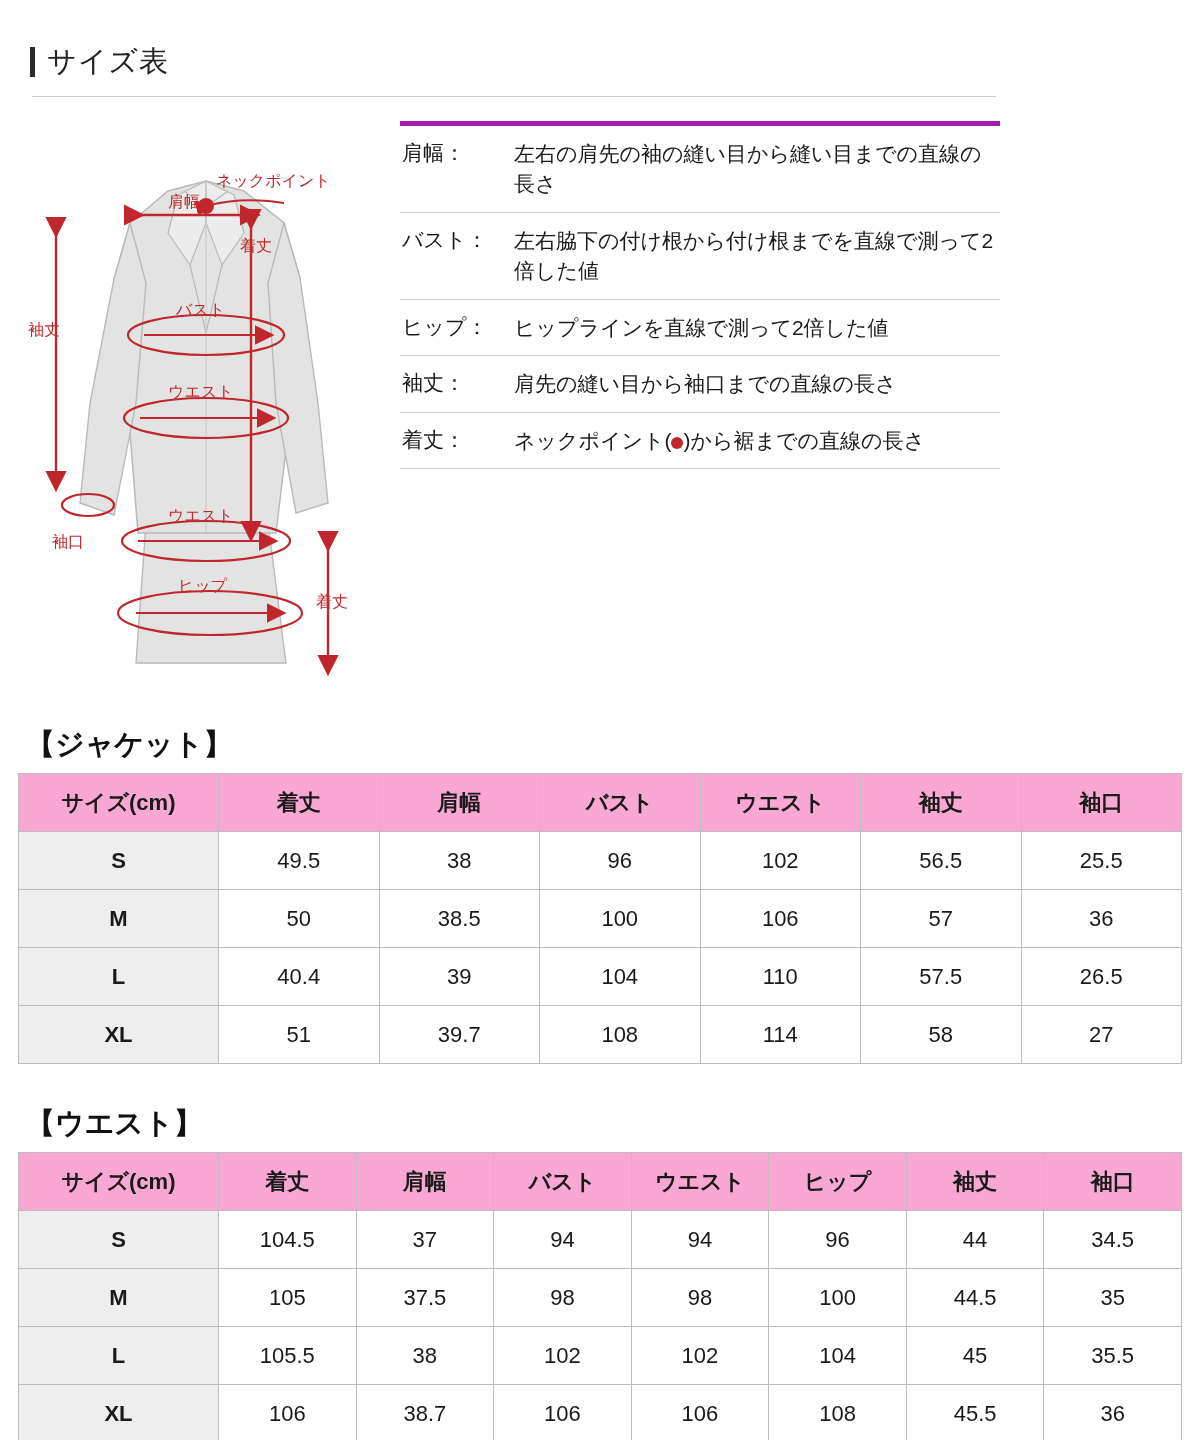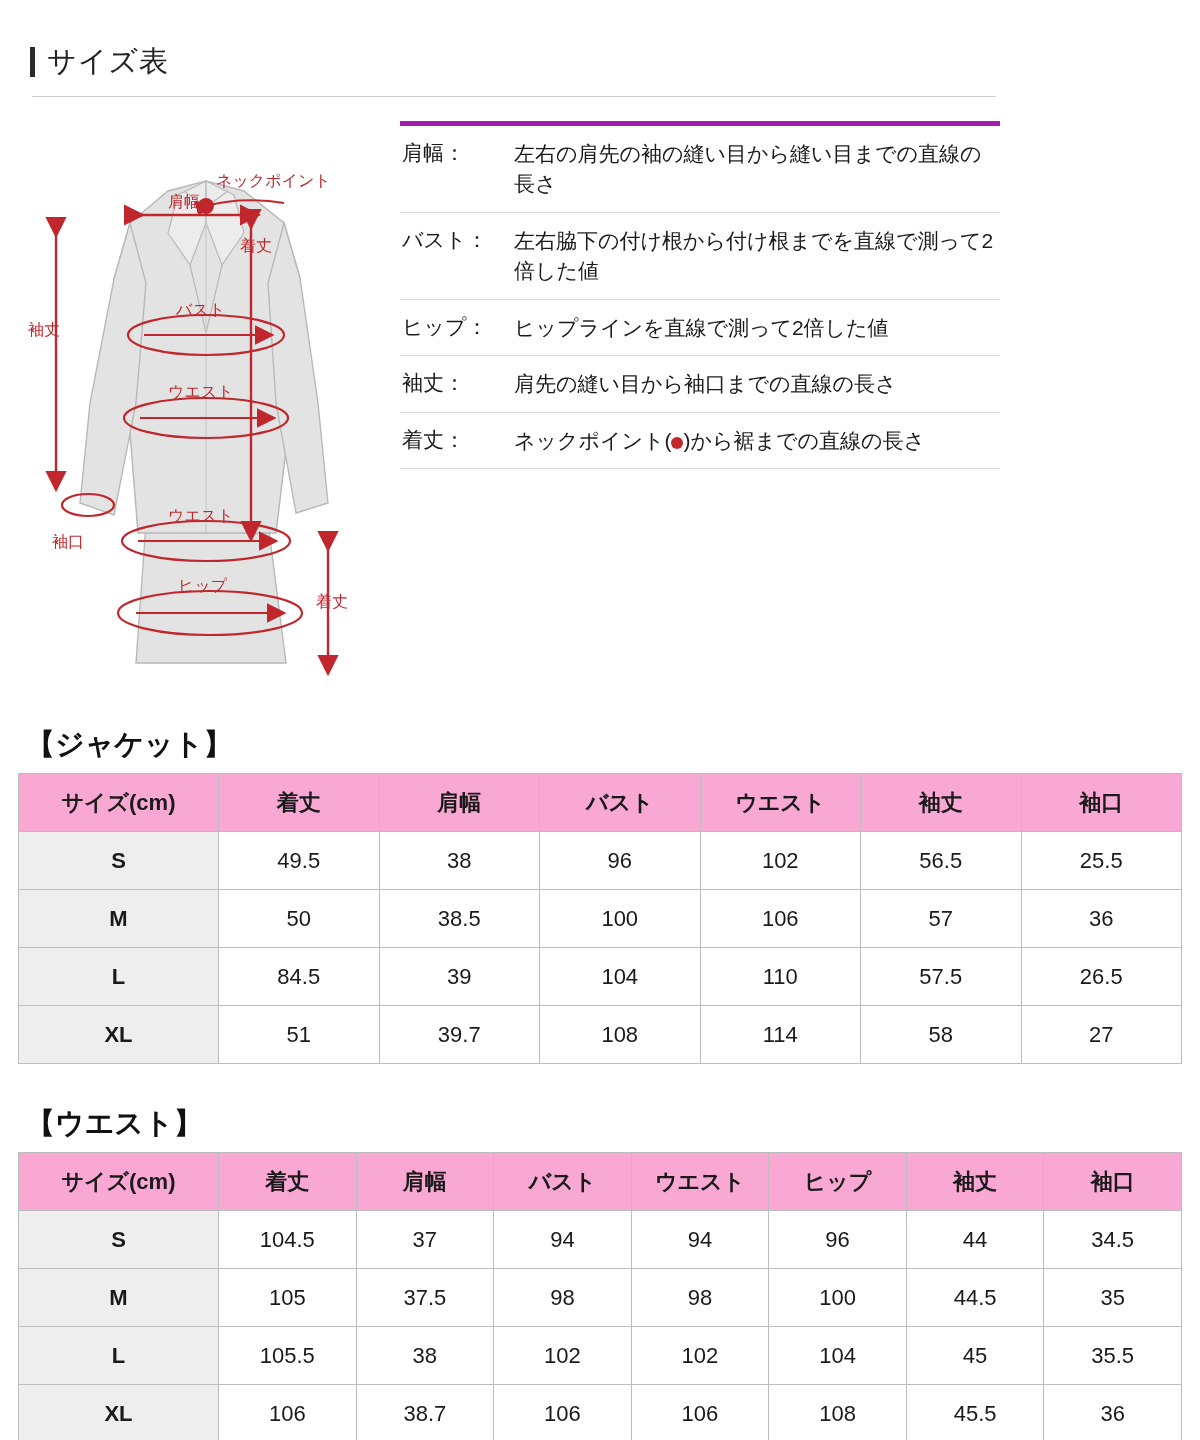--- a/index.html
+++ b/index.html
@@ -256,21 +256,21 @@
         <th>M</th>
         <td>50</td>
         <td>38.5</td>
         <td>100</td>
         <td>106</td>
         <td>57</td>
         <td>36</td>
       </tr>
       <tr>
         <th>L</th>
-        <td>84.5</td>
+        <td>40.4</td>
         <td>39</td>
         <td>104</td>
         <td>110</td>
         <td>57.5</td>
         <td>26.5</td>
       </tr>
       <tr>
         <th>XL</th>
         <td>51</td>
         <td>39.7</td>

